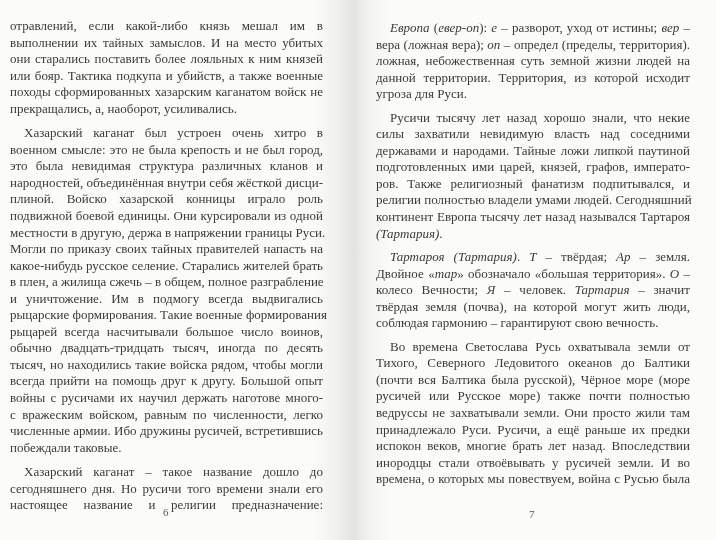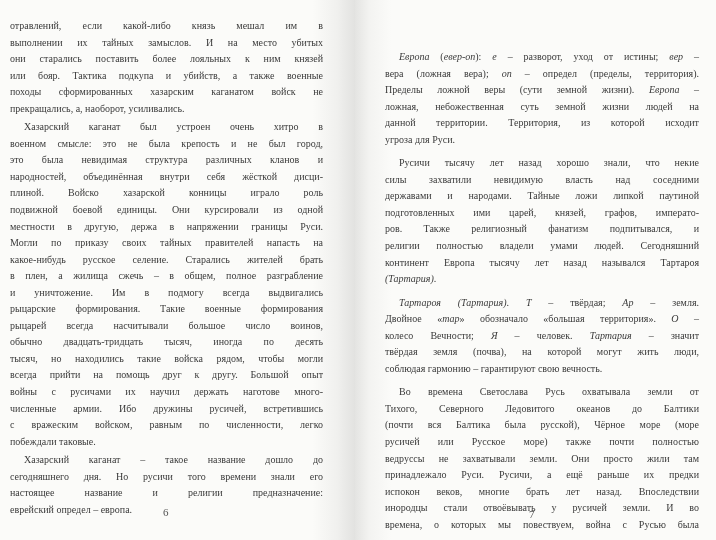--- a/index.html
+++ b/index.html
@@ -17,30 +17,30 @@
   .page-left {
     width: 355px;
     background: linear-gradient(to right, #fbfbf9 0%, #fbfbf9 88%, #f0f0ee 95%, #e2e2e0 100%);
   }
   .page-right {
     width: 361px;
     background: linear-gradient(to right, #e4e4e2 0%, #f3f3f1 4%, #fbfbf9 10%, #fbfbf9 100%);
   }
   .text-block {
     position: absolute;
-    font-size: 10px;
+    font-size: 13px;
     line-height: 16.55px;
     text-align: justify;
     hyphens: manual;
   }
   .page-left .text-block { left: 10px; top: 18px; width: 313px; }
-  .page-right .text-block { left: 30px; top: 20px; width: 314px; margin-top: 29px; }
+  .page-right .text-block { left: 21px; top: 20px; width: 314px; }
   .para { margin: 0; text-indent: 0; }
   .para.gap { margin-top: 7px; }
-  .para.gap-sm { margin-top: 2px; }
+  .para.gap-sm { margin-top: 8px; }
   .line { display: block; text-align: justify; text-align-last: justify; white-space: nowrap; }
   .line.last { text-align-last: left; }
   .line.ind { padding-left: 14px; }
   i, .it { font-style: italic; }
   .page-number {
     position: absolute; font-size: 11px; color: #555;
   }
   .page-left .page-number { left: 163px; top: 506px; }
   .page-right .page-number { left: 174px; top: 508px; }
 </style>
@@ -70,40 +70,38 @@
         <span class="line">Могли по приказу своих тайных правителей напасть на</span>
         <span class="line">какое-нибудь русское селение. Старались жителей брать</span>
         <span class="line">в плен, а жилища сжечь – в общем, полное разграбление</span>
         <span class="line">и уничтожение. Им в подмогу всегда выдвигались</span>
         <span class="line">рыцарские формирования. Такие военные формирования</span>
         <span class="line">рыцарей всегда насчитывали большое число воинов,</span>
         <span class="line">обычно двадцать-тридцать тысяч, иногда по десять</span>
         <span class="line">тысяч, но находились такие войска рядом, чтобы могли</span>
         <span class="line">всегда прийти на помощь друг к другу. Большой опыт</span>
         <span class="line">войны с русичами их научил держать наготове много-</span>
+        <span class="line">с вражеским войском, равным по численности, легко</span>
         <span class="line">численные армии. Ибо дружины русичей, встретившись</span>
-        <span class="line">с вражеским войском, равным по численности, легко</span>
         <span class="line last">побеждали таковые.</span>
       </p>
       <p class="para gap-sm">
         <span class="line ind">Хазарский каганат – такое название дошло до</span>
         <span class="line">сегодняшнего дня. Но русичи того времени знали его</span>
         <span class="line">настоящее название и религии предназначение:</span>
-        <span class="line last">еврейский определ – европа.</span>
       </p>
     </div>
     <div class="page-number">6</div>
   </div>
 
   <div class="page page-right">
     <div class="text-block">
       <p class="para">
         <span class="line ind"><i>Европа</i> (<i>евер-оп</i>): <i>е</i> – разворот, уход от истины; <i>вер</i> –</span>
         <span class="line">вера (ложная вера); <i>оп</i> – определ (пределы, территория).</span>
-        <span class="line">Пределы ложной веры (сути земной жизни). <i>Европа</i> –</span>
         <span class="line">ложная, небожественная суть земной жизни людей на</span>
         <span class="line">данной территории. Территория, из которой исходит</span>
         <span class="line last">угроза для Руси.</span>
       </p>
       <p class="para gap">
         <span class="line ind">Русичи тысячу лет назад хорошо знали, что некие</span>
         <span class="line">силы захватили невидимую власть над соседними</span>
         <span class="line">державами и народами. Тайные ложи липкой паутиной</span>
         <span class="line">подготовленных ими царей, князей, графов, императо-</span>
         <span class="line">ров. Также религиозный фанатизм подпитывался, и</span>

